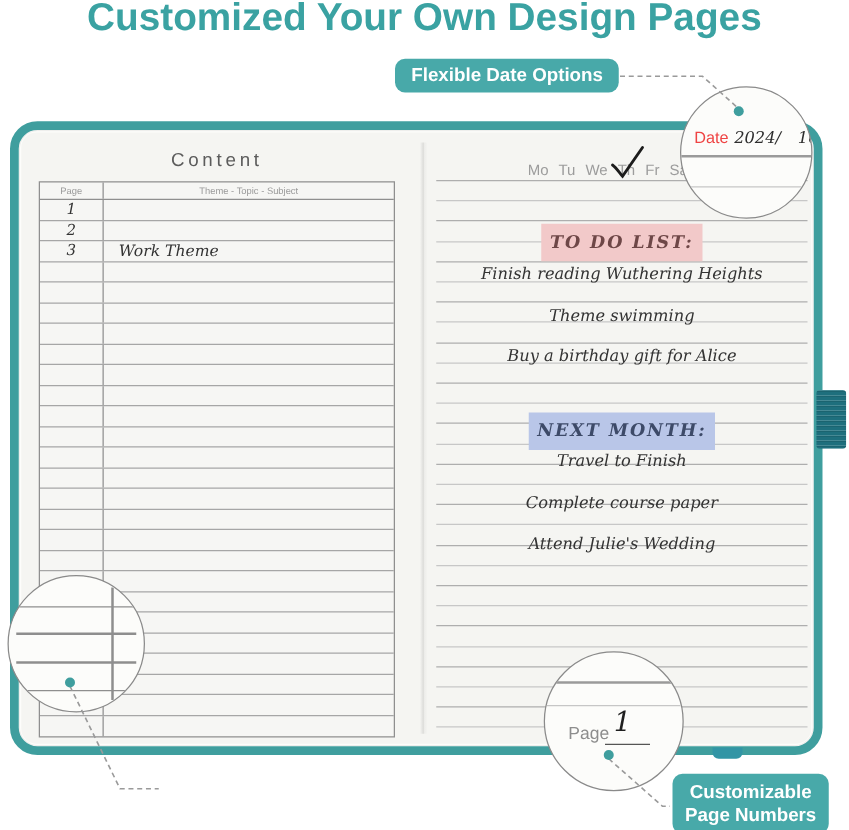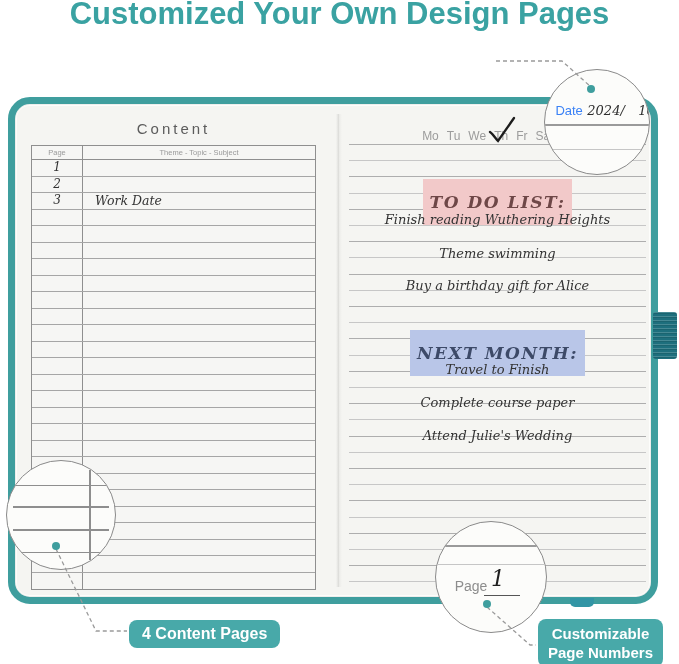--- a/index.html
+++ b/index.html
@@ -45,38 +45,38 @@
 
   
   .right-page{position:absolute;left:326px;top:0;right:0;bottom:0;}
   .ruled-line{position:absolute;left:6px;width:297px;height:1px;background:#c7c7c7;}
   .ruled-line.dark{background:#aeaeae;}
   .weekdays{position:absolute;left:6px;top:23px;width:297px;display:flex;justify-content:center;gap:8px;
             font-size:12px;color:#9c9c9c;}
   .check-svg{position:absolute;left:143px;top:8px;z-index:2;}
   .rp-text{position:absolute;left:6px;width:297px;text-align:center;font-size:13px;white-space:nowrap;}
   .hl{position:absolute;left:6px;width:297px;text-align:center;}
-  .hl span{display:inline-block;padding:13px 7px;font-size:17px;font-weight:bold;font-style:italic;
+  .hl span{display:inline-block;padding:7px 7px;font-size:14px;font-weight:bold;font-style:italic;
            font-family:"DejaVu Serif",serif;letter-spacing:1.5px;}
   .hl-pink span{background:#f2c9c9;color:#6e4747;}
   .hl-blue span{background:#b9c6e8;color:#3d4a68;}
 
   
   .pen-loop{position:absolute;left:653px;top:312px;width:24px;height:47px;background:#1e6f7d;
             border-radius:3px;z-index:2;
             background-image:repeating-linear-gradient(180deg,rgba(255,255,255,0.18) 0 1px,rgba(0,0,0,0.10) 1px 2px,rgba(0,0,0,0) 2px 4px);}
   .band-tab{position:absolute;left:570px;top:598px;width:24px;height:9px;background:#3295a5;
             border-radius:0 0 5px 5px;z-index:2;}
 
   
   .magnifier{position:absolute;border-radius:50%;background:#fcfcfa;border:1.5px solid #8a8a8a;
              overflow:hidden;z-index:4;box-sizing:border-box;}
   .mag-date{left:544px;top:69px;width:106px;height:106px;}
   .mag-date .date-row{position:absolute;left:10%;top:30%;width:90%;white-space:nowrap;}
-  .mag-date .print-lbl{font-size:13px;color:#3b82f6;}
+  .mag-date .print-lbl{font-size:13px;color:#ef4444;}
   .mag-date .hw{font-size:13px;color:#2e2e2e;}
   .mag-line{position:absolute;left:-5%;width:110%;height:1.5px;background:#9a9a9a;}
   .mag-line.light{height:1px;background:#c6c6c6;}
 
   .mag-content{left:6px;top:460px;width:110px;height:110px;}
   .mag-content .h{position:absolute;left:6%;width:88%;height:1.5px;background:#8e8e8e;}
   .mag-content .v{position:absolute;left:76%;top:8%;width:1.5px;height:84%;background:#8e8e8e;}
 
   .mag-page{left:435px;top:521px;width:112px;height:112px;}
   .mag-page .print-lbl{position:absolute;left:17%;top:51%;font-size:14px;color:#8d8d8d;}
@@ -86,41 +86,42 @@
   
   .connectors{position:absolute;left:0;top:0;z-index:5;pointer-events:none;}
 </style>
 </head>
 <body>
 
 <div class="canvas">
 
   <h1 class="title">Customized Your Own Design Pages</h1>
 
+  <div class="badge badge-top">Flexible Date Options</div>
 
   <div class="notebook">
     <div class="pages">
 
       <div>
         <div class="content-title">Content</div>
         <div class="content-table">
           <div class="t-row t-header">
             <span class="cell-page">Page</span>
             <span class="cell-theme">Theme - Topic - Subject</span>
           </div>
           <div id="table-rows">
               <div class="t-row">
                 <span class="cell-page hw">1</span>
               </div>
               <div class="t-row">
                 <span class="cell-page hw">2</span>
               </div>
               <div class="t-row">
                 <span class="cell-page hw">3</span>
-                <span class="cell-theme hw">Work Date</span>
+                <span class="cell-theme hw">Work Theme</span>
               </div>
               <div class="t-row">
                 <span class="cell-page"></span>
               </div>
               <div class="t-row">
                 <span class="cell-page"></span>
               </div>
               <div class="t-row">
                 <span class="cell-page"></span>
               </div>
@@ -289,20 +290,19 @@
 
   <svg class="connectors" width="679" height="664" viewBox="0 0 679 664">
     <path d="M496 61 H562 L591 87" fill="none" stroke="#9a9a9a" stroke-width="1.3" stroke-dasharray="4 3"></path>
     <path d="M56 549 L96 631 H127" fill="none" stroke="#9a9a9a" stroke-width="1.3" stroke-dasharray="4 3"></path>
     <path d="M487 607 L530 645 H536" fill="none" stroke="#9a9a9a" stroke-width="1.3" stroke-dasharray="4 3"></path>
     <circle cx="591" cy="89" r="4" fill="#3f9e9e"></circle>
     <circle cx="56" cy="546" r="4" fill="#3f9e9e"></circle>
     <circle cx="487" cy="604" r="4" fill="#3f9e9e"></circle>
   </svg>
 
-  <div class="badge badge-bl">4 Content Pages</div>
 
   <div class="badge badge-br">
     <div>Customizable</div>
     <div>Page Numbers</div>
   </div>
 
 </div>
 
 </body></html>

